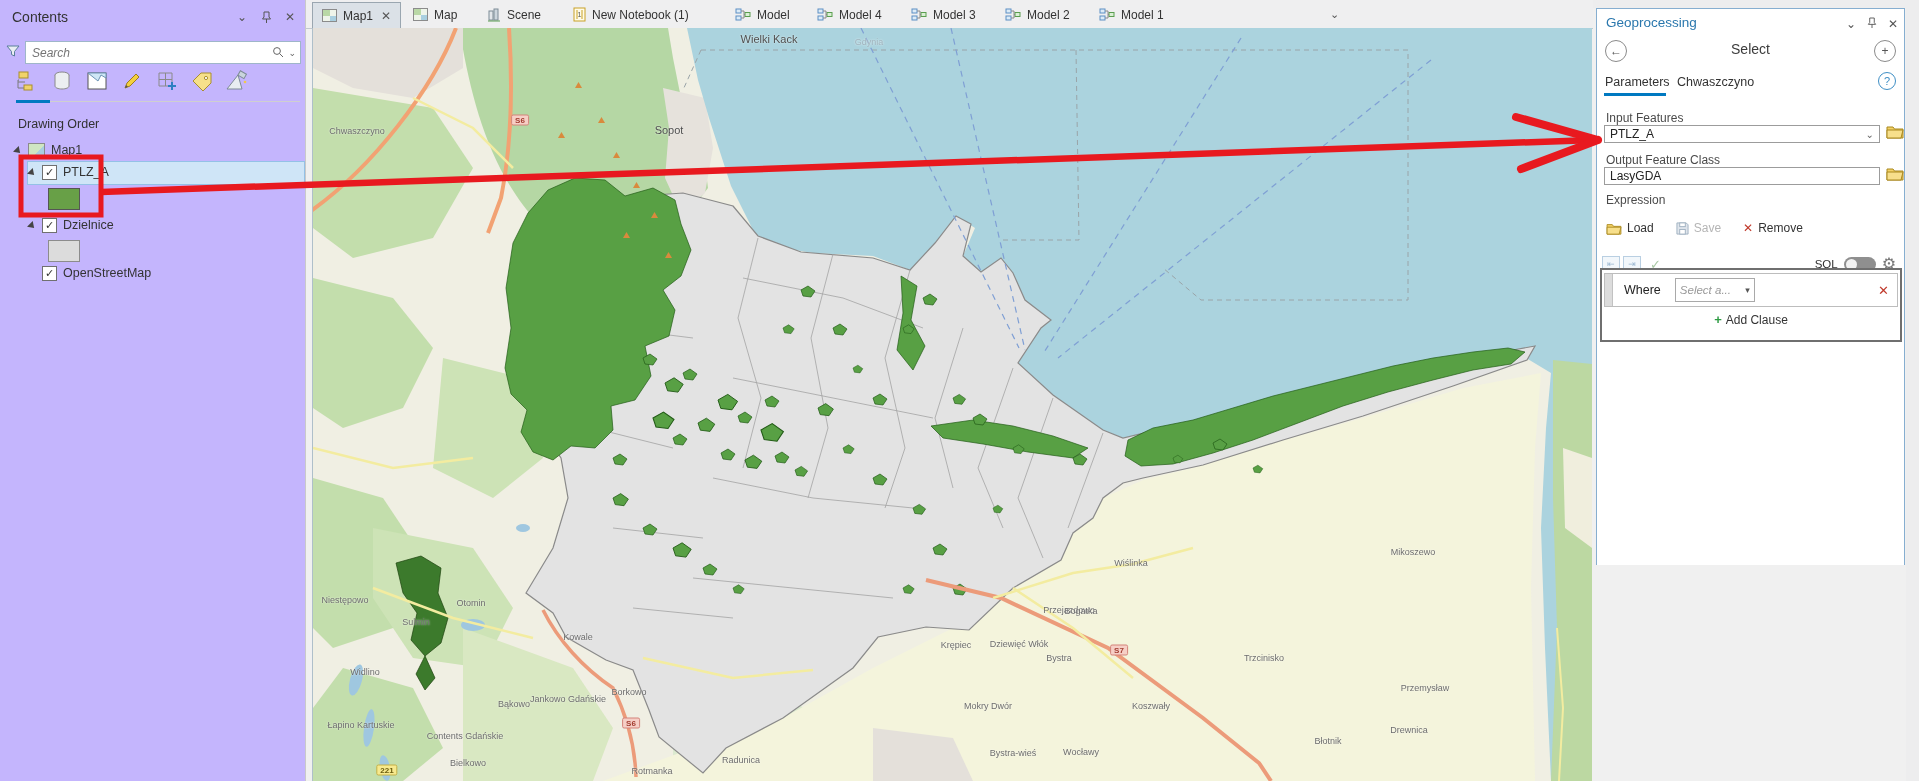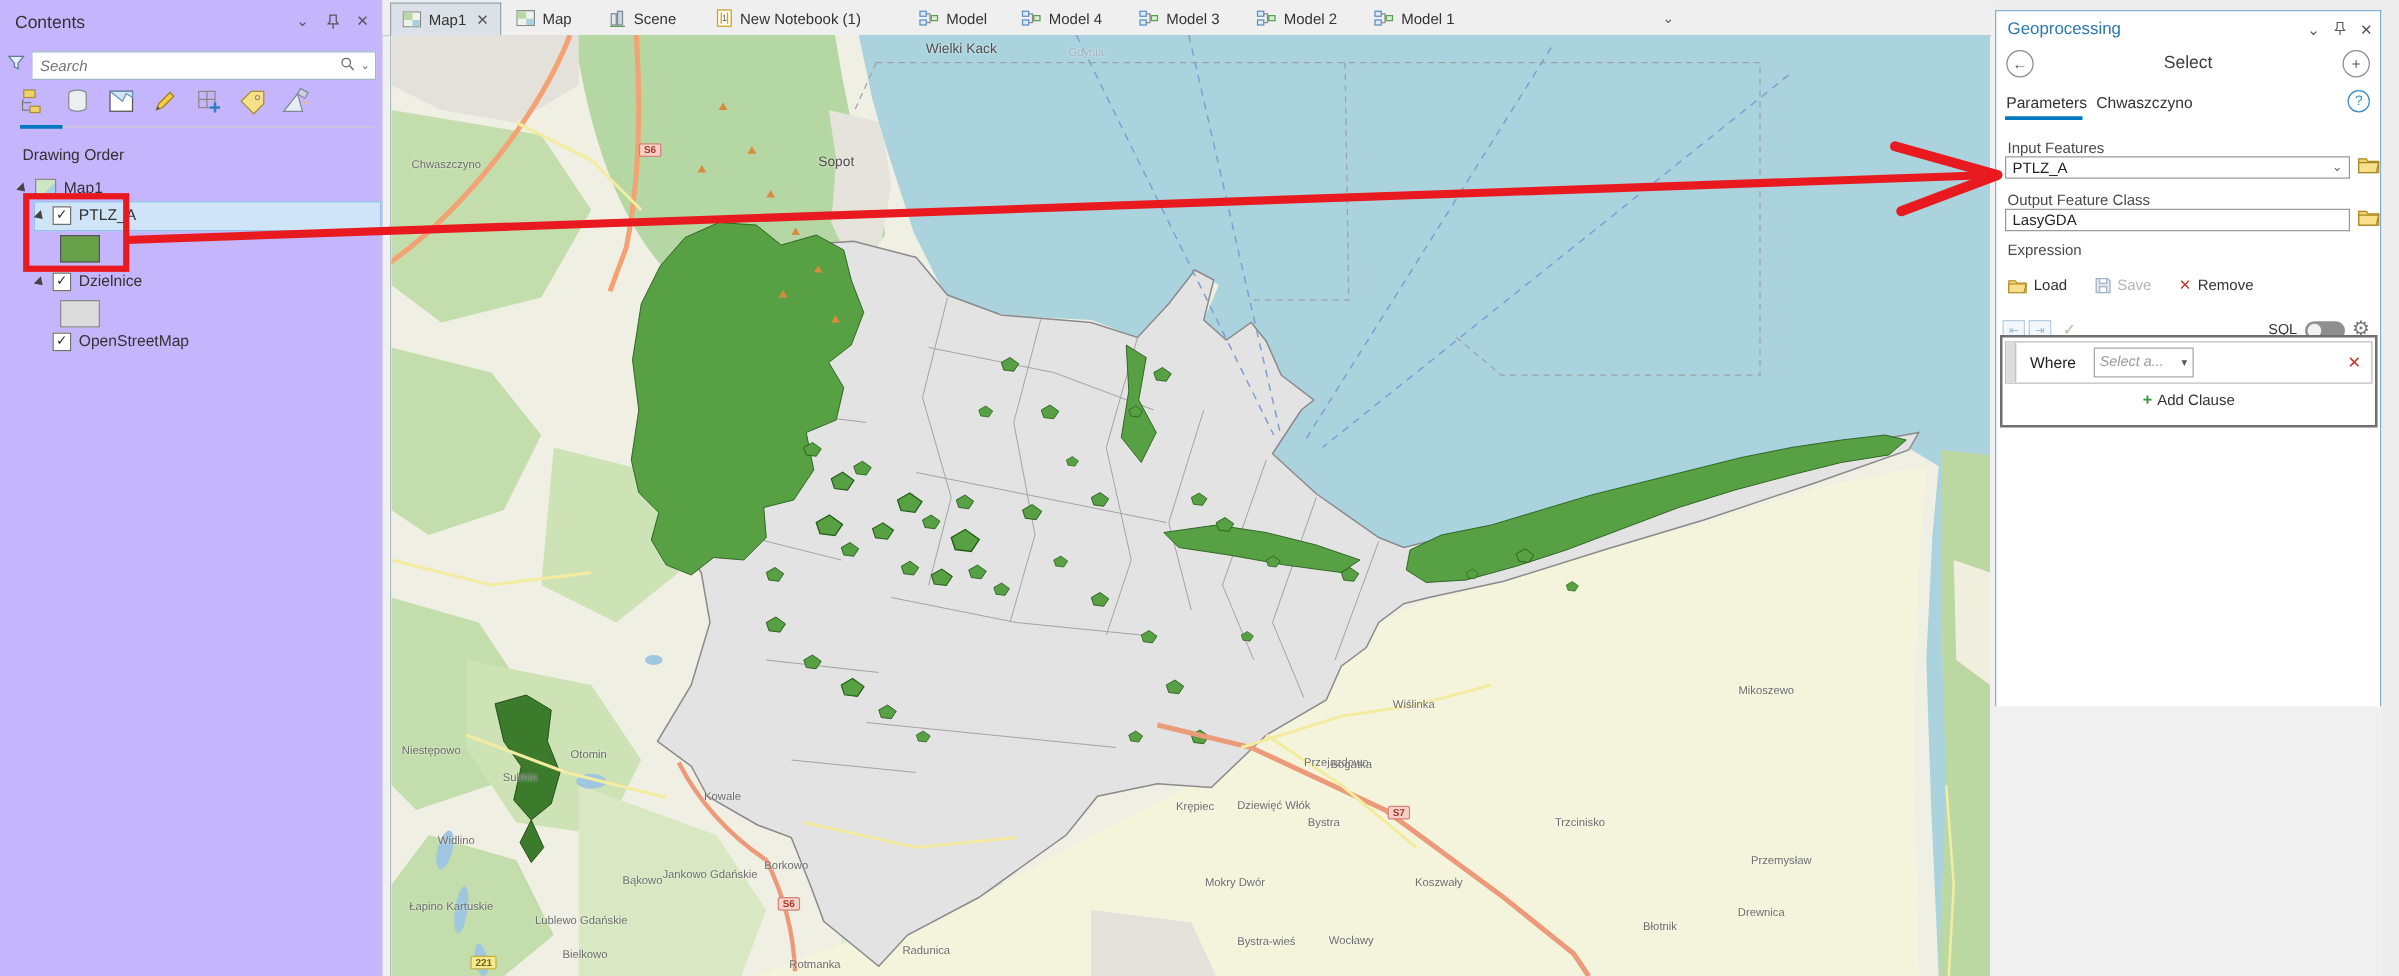--- a/index.html
+++ b/index.html
@@ -439,21 +439,21 @@
         <span class="map-label faint" style="left: 556px; top: 14px;">Gdynia</span>
         <span class="map-label big" style="left: 356px; top: 102px;">Sopot</span>
         <span class="map-label" style="left: 44px; top: 103px;">Chwaszczyno</span>
         <span class="map-label" style="left: 32px; top: 572px;">Niestępowo</span>
         <span class="map-label" style="left: 103px; top: 594px;">Sulmin</span>
         <span class="map-label" style="left: 158px; top: 575px;">Otomin</span>
         <span class="map-label" style="left: 52px; top: 644px;">Widlino</span>
         <span class="map-label" style="left: 48px; top: 697px;">Łapino Kartuskie</span>
         <span class="map-label" style="left: 201px; top: 676px;">Bąkowo</span>
         <span class="map-label" style="left: 255px; top: 671px;">Jankowo Gdańskie</span>
-        <span class="map-label" style="left: 152px; top: 708px;">Lublewo Gdańskie</span>
+        <span class="map-label" style="left: 152px; top: 708px;">Contents Gdańskie</span>
         <span class="map-label" style="left: 155px; top: 735px;">Bielkowo</span>
         <span class="map-label" style="left: 316px; top: 664px;">Borkowo</span>
         <span class="map-label" style="left: 265px; top: 609px;">Kowale</span>
         <span class="map-label" style="left: 339px; top: 743px;">Rotmanka</span>
         <span class="map-label" style="left: 428px; top: 732px;">Radunica</span>
         <span class="map-label" style="left: 818px; top: 535px;">Wiślinka</span>
         <span class="map-label" style="left: 720px; top: 582px; margin-left: 36px;">Przejazdowo</span>
         <span class="map-label" style="left: 768px; top: 583px;">Bogatka</span>
         <span class="map-label" style="left: 706px; top: 616px;">Dziewięć Włók</span>
         <span class="map-label" style="left: 643px; top: 617px;">Krępiec</span>

